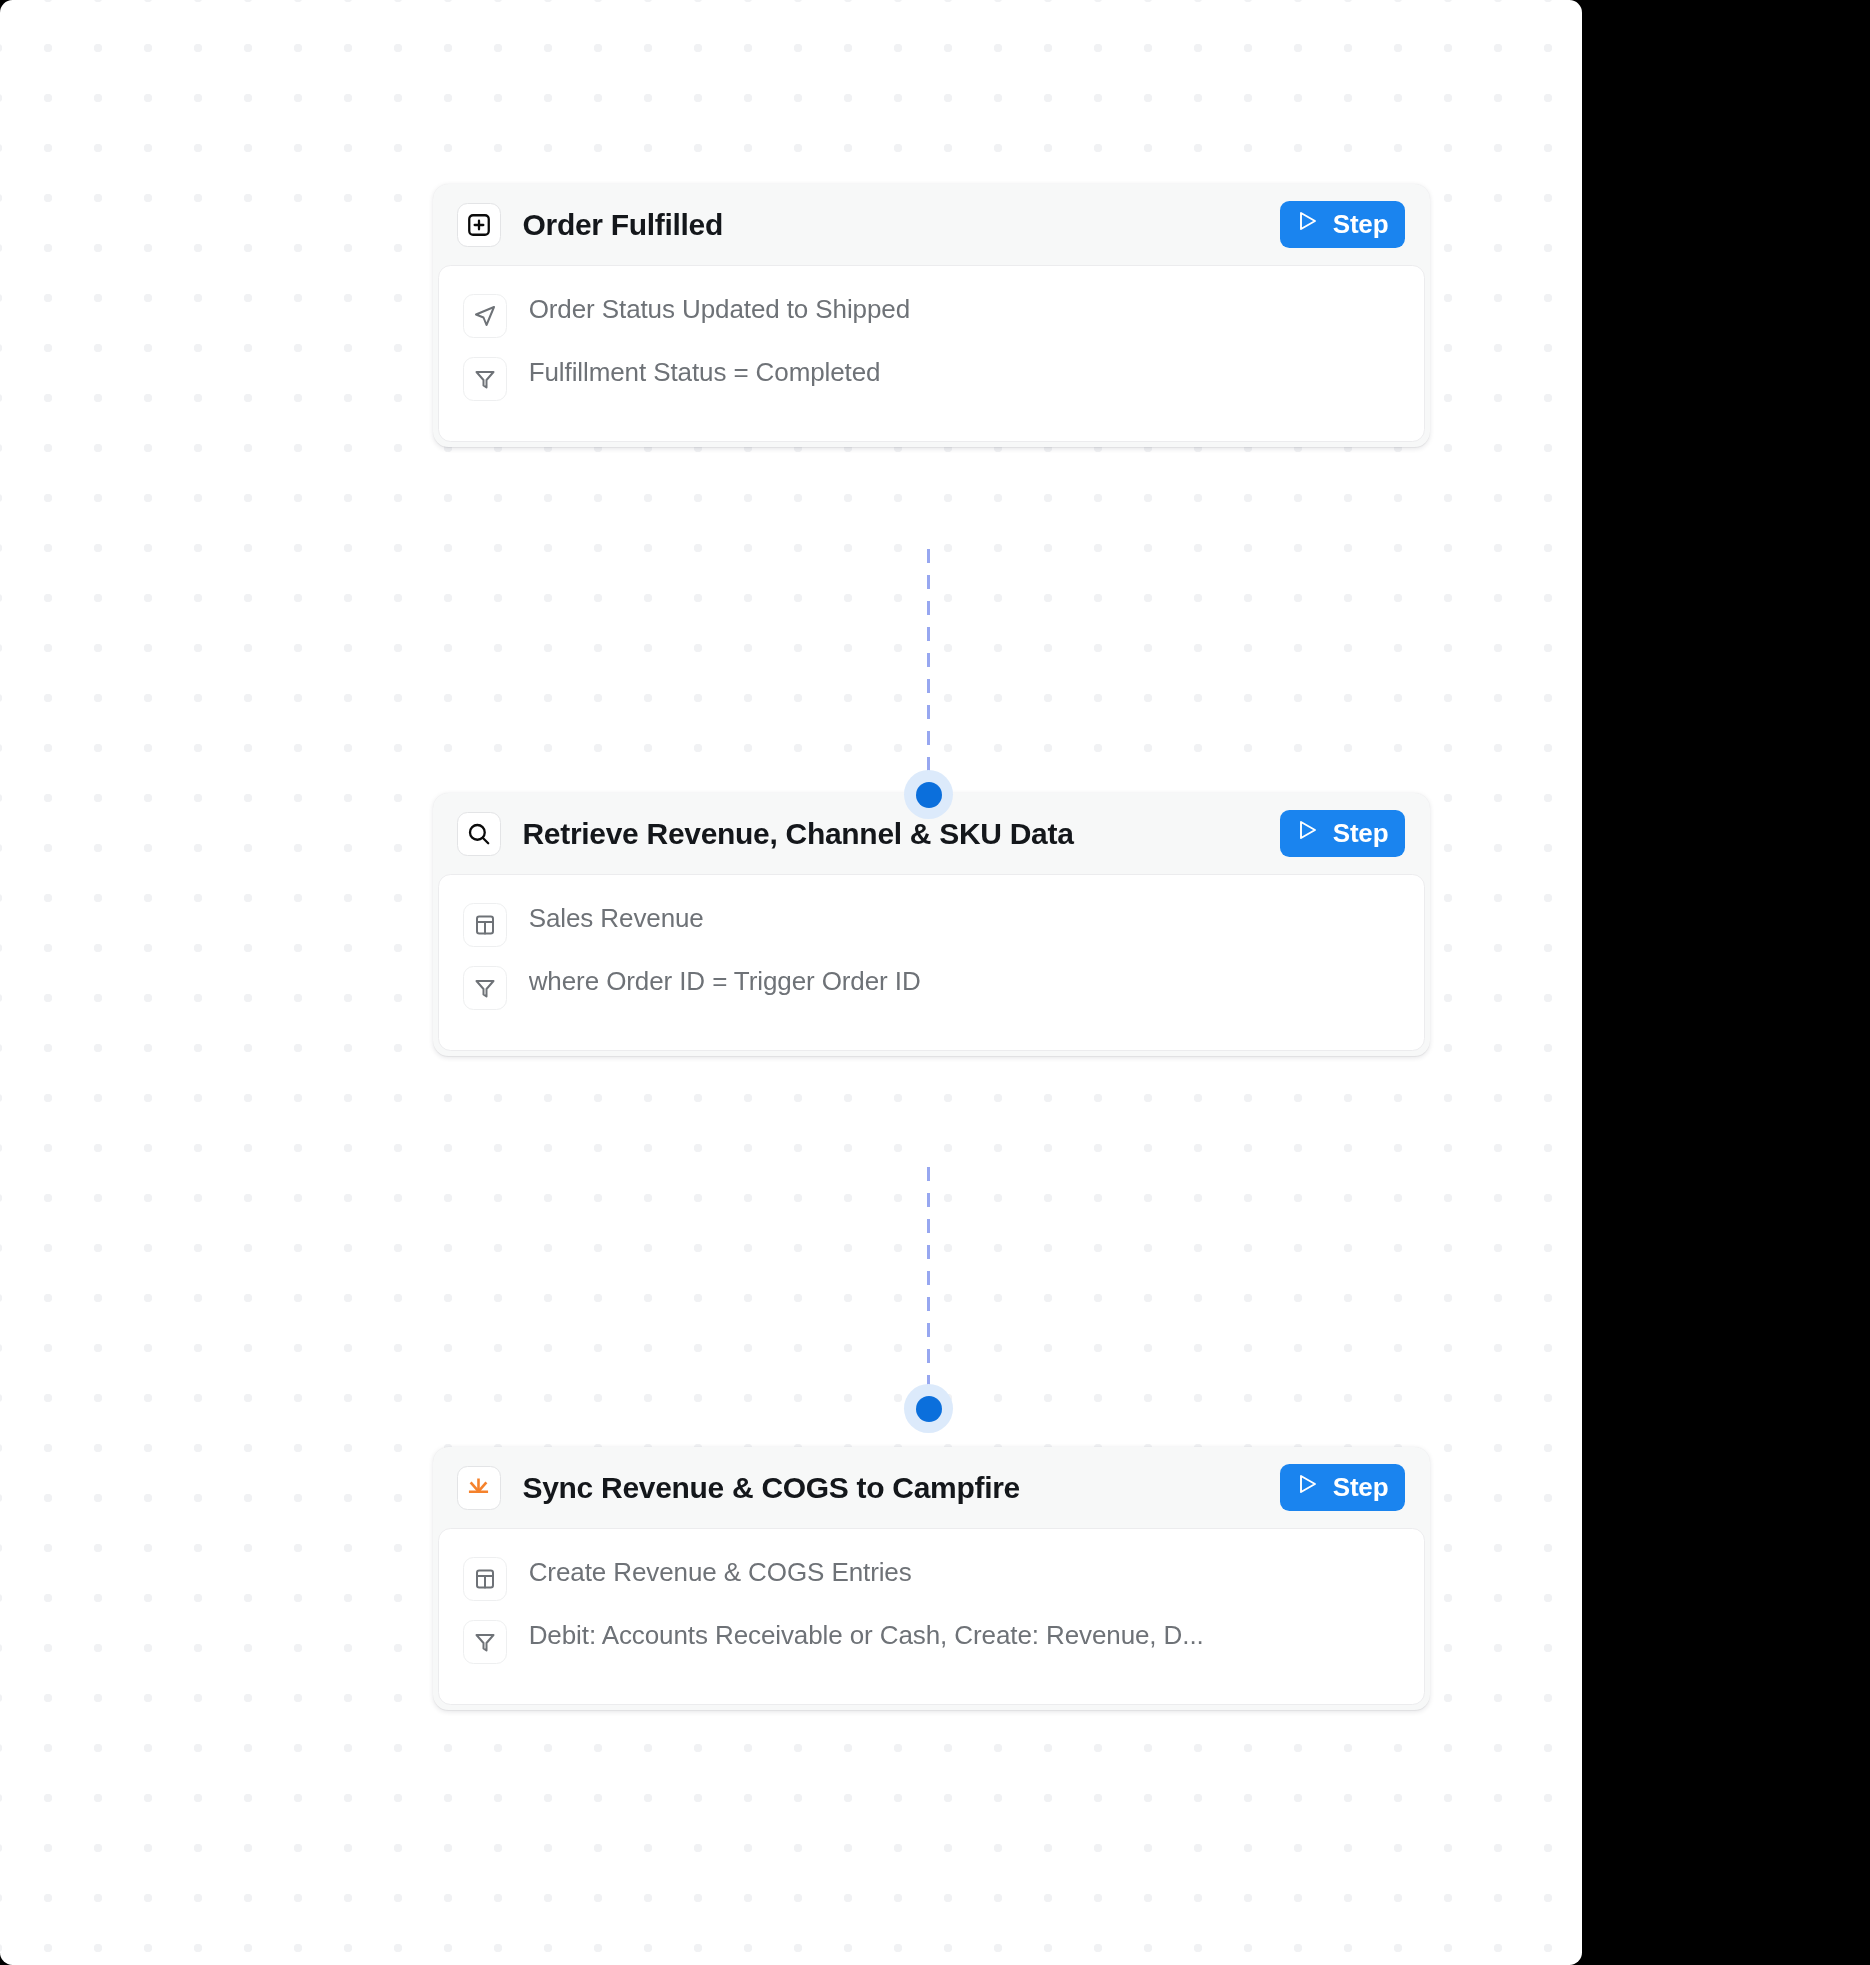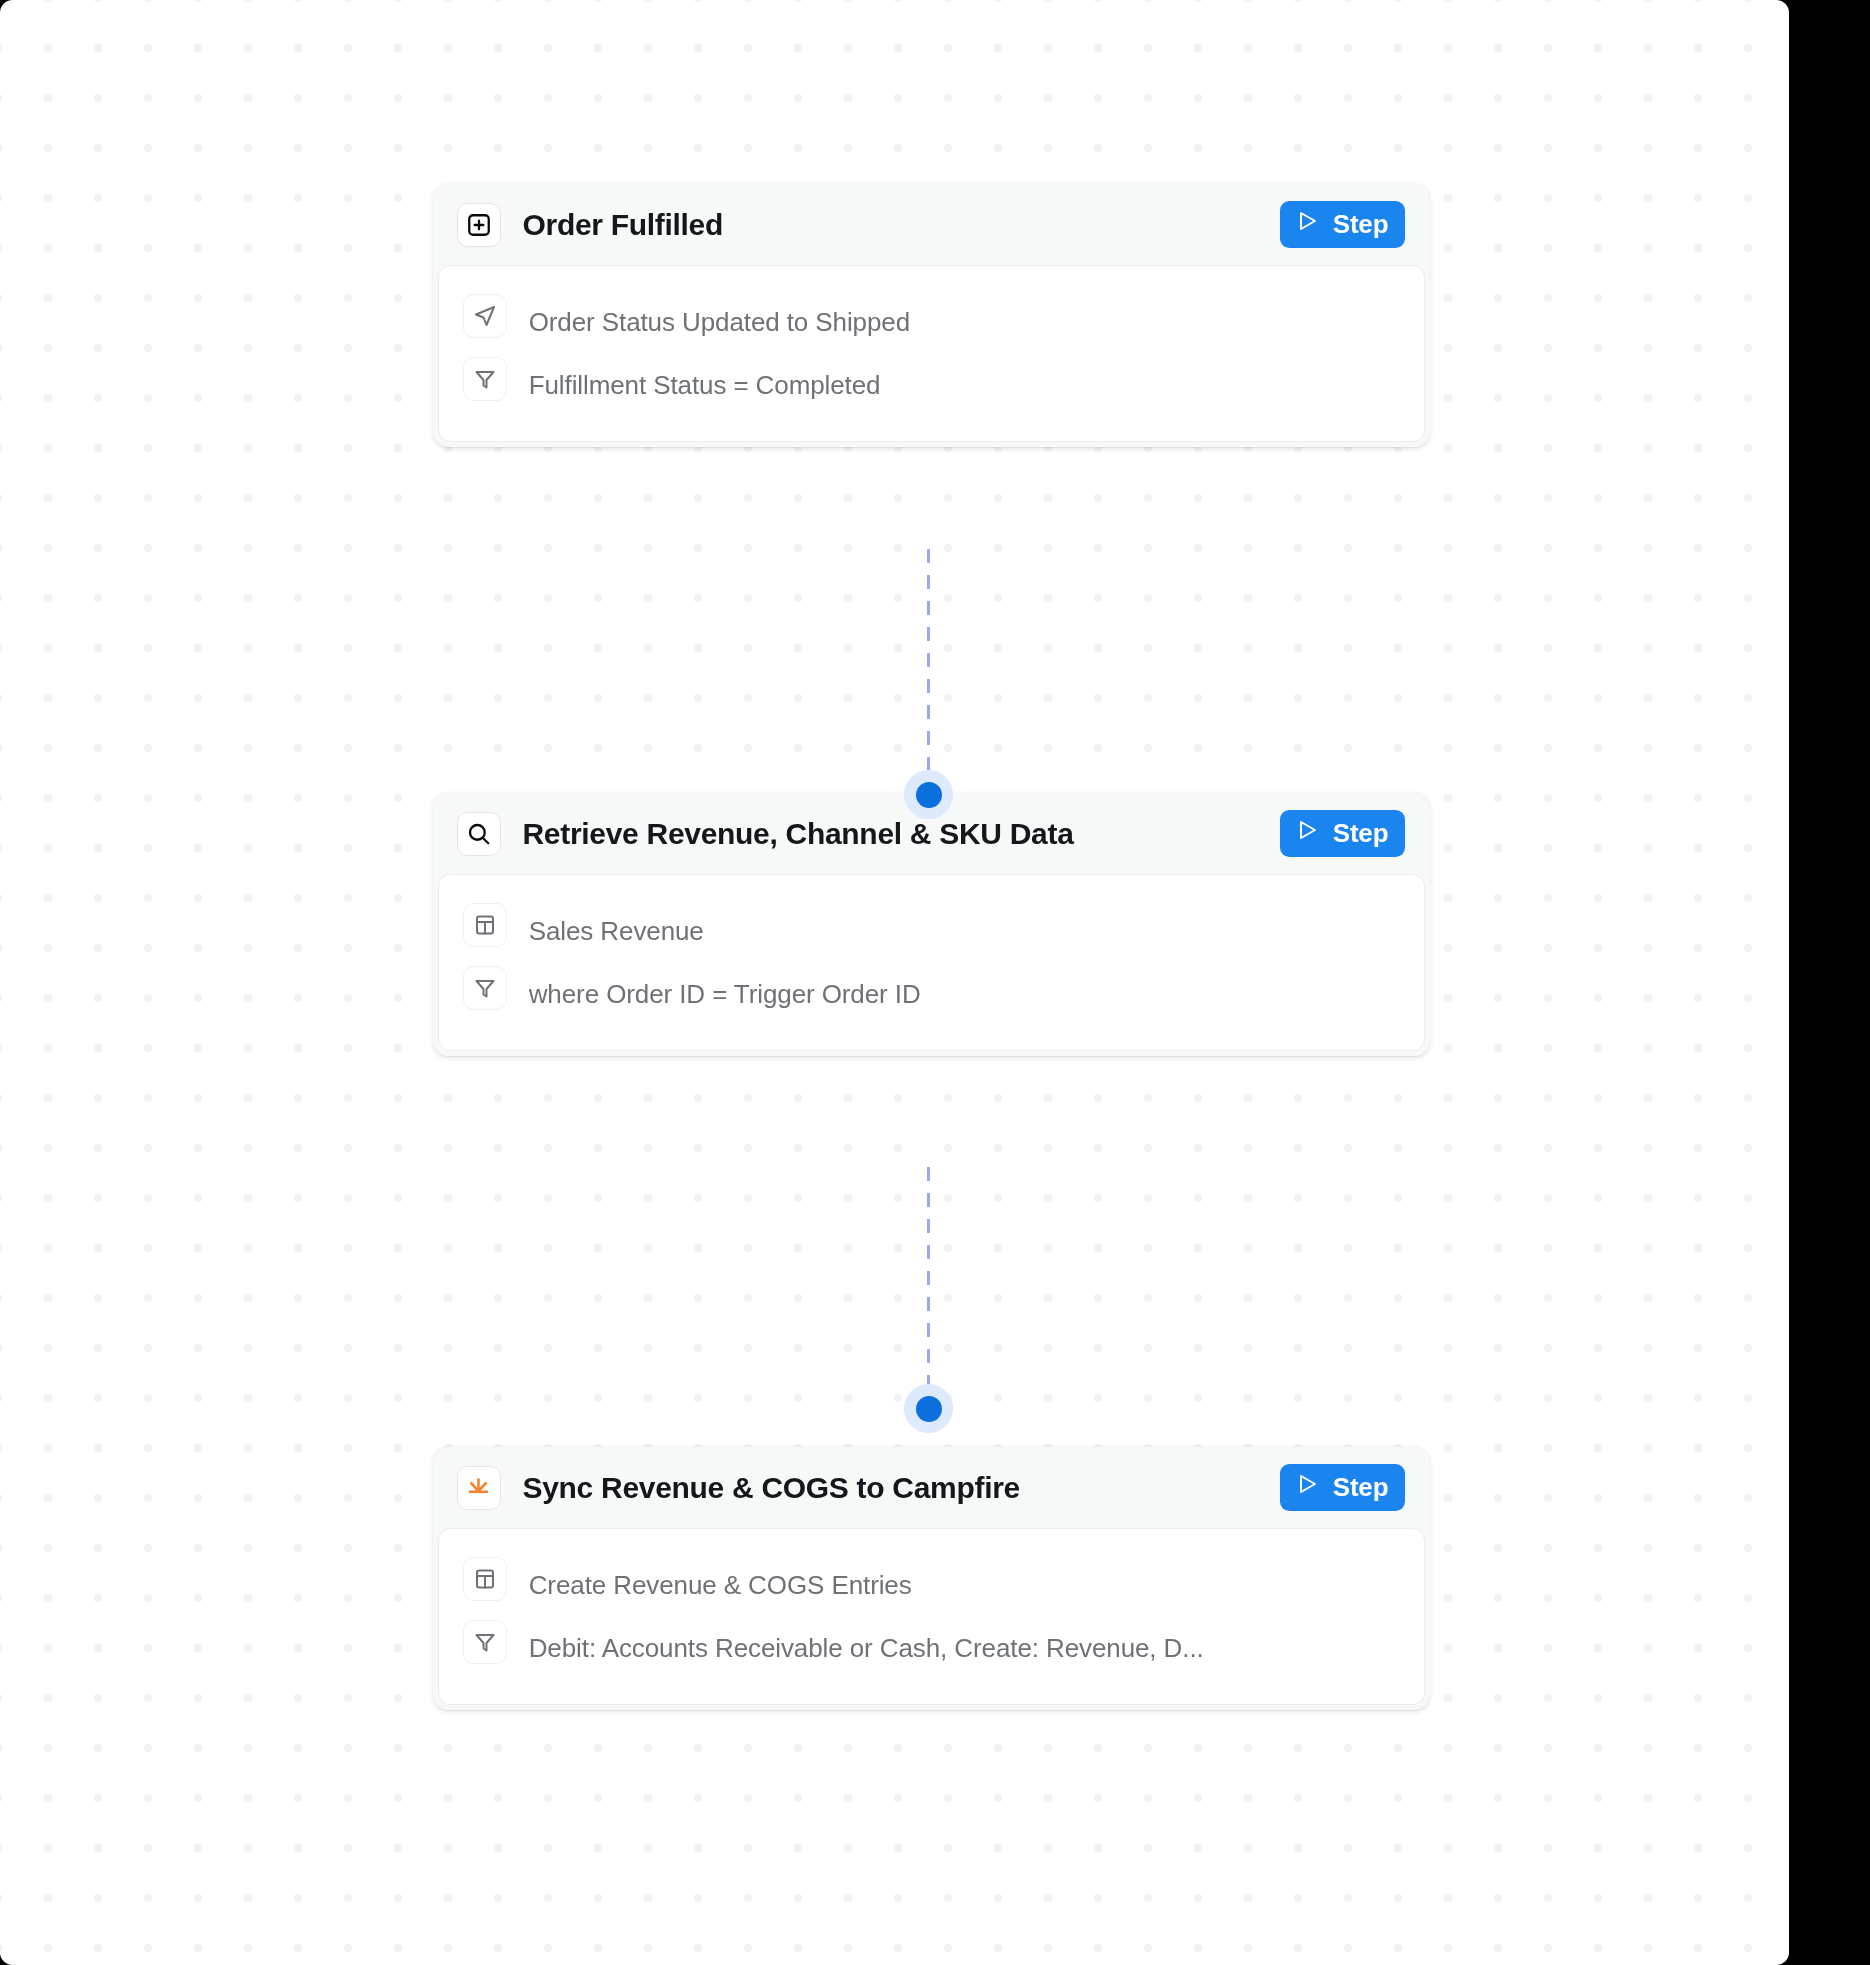--- a/index.html
+++ b/index.html
@@ -8,21 +8,21 @@
   html, body {
     width: 1871px;
     height: 1965px;
     background: #000000;
     font-family: "Liberation Sans", sans-serif;
     -webkit-font-smoothing: antialiased;
   }
 
   #canvas {
     position: relative;
-    width: 1789px;
+    width: 1582px;
     height: 1965px;
     background-color: #ffffff;
     background-image: radial-gradient(circle, #f1f2f4 4.2px, transparent 4.4px);
     background-size: 50px 50px;
     background-position: 23px 23px;
     border-radius: 12.6px;
     overflow: hidden;
   }
 
   
@@ -131,21 +131,21 @@
   .card-body {
     background: #ffffff;
     border: 1.6px solid #ececee;
     border-radius: 12.6px;
     margin: 0 5.2px 5.2px 5.2px;
     padding: 19px 0 30px 0;
   }
 
   .body-row {
     display: flex;
-    align-items: flex-end;
+    align-items: flex-start;
     padding: 9.4px 21px 9.4px 23.5px;
   }
 
   .row-icon-tile {
     flex: 0 0 auto;
     width: 44px;
     height: 44px;
     border-radius: 10.5px;
     background: #ffffff;
     border: 1.6px solid #eeeff0;

